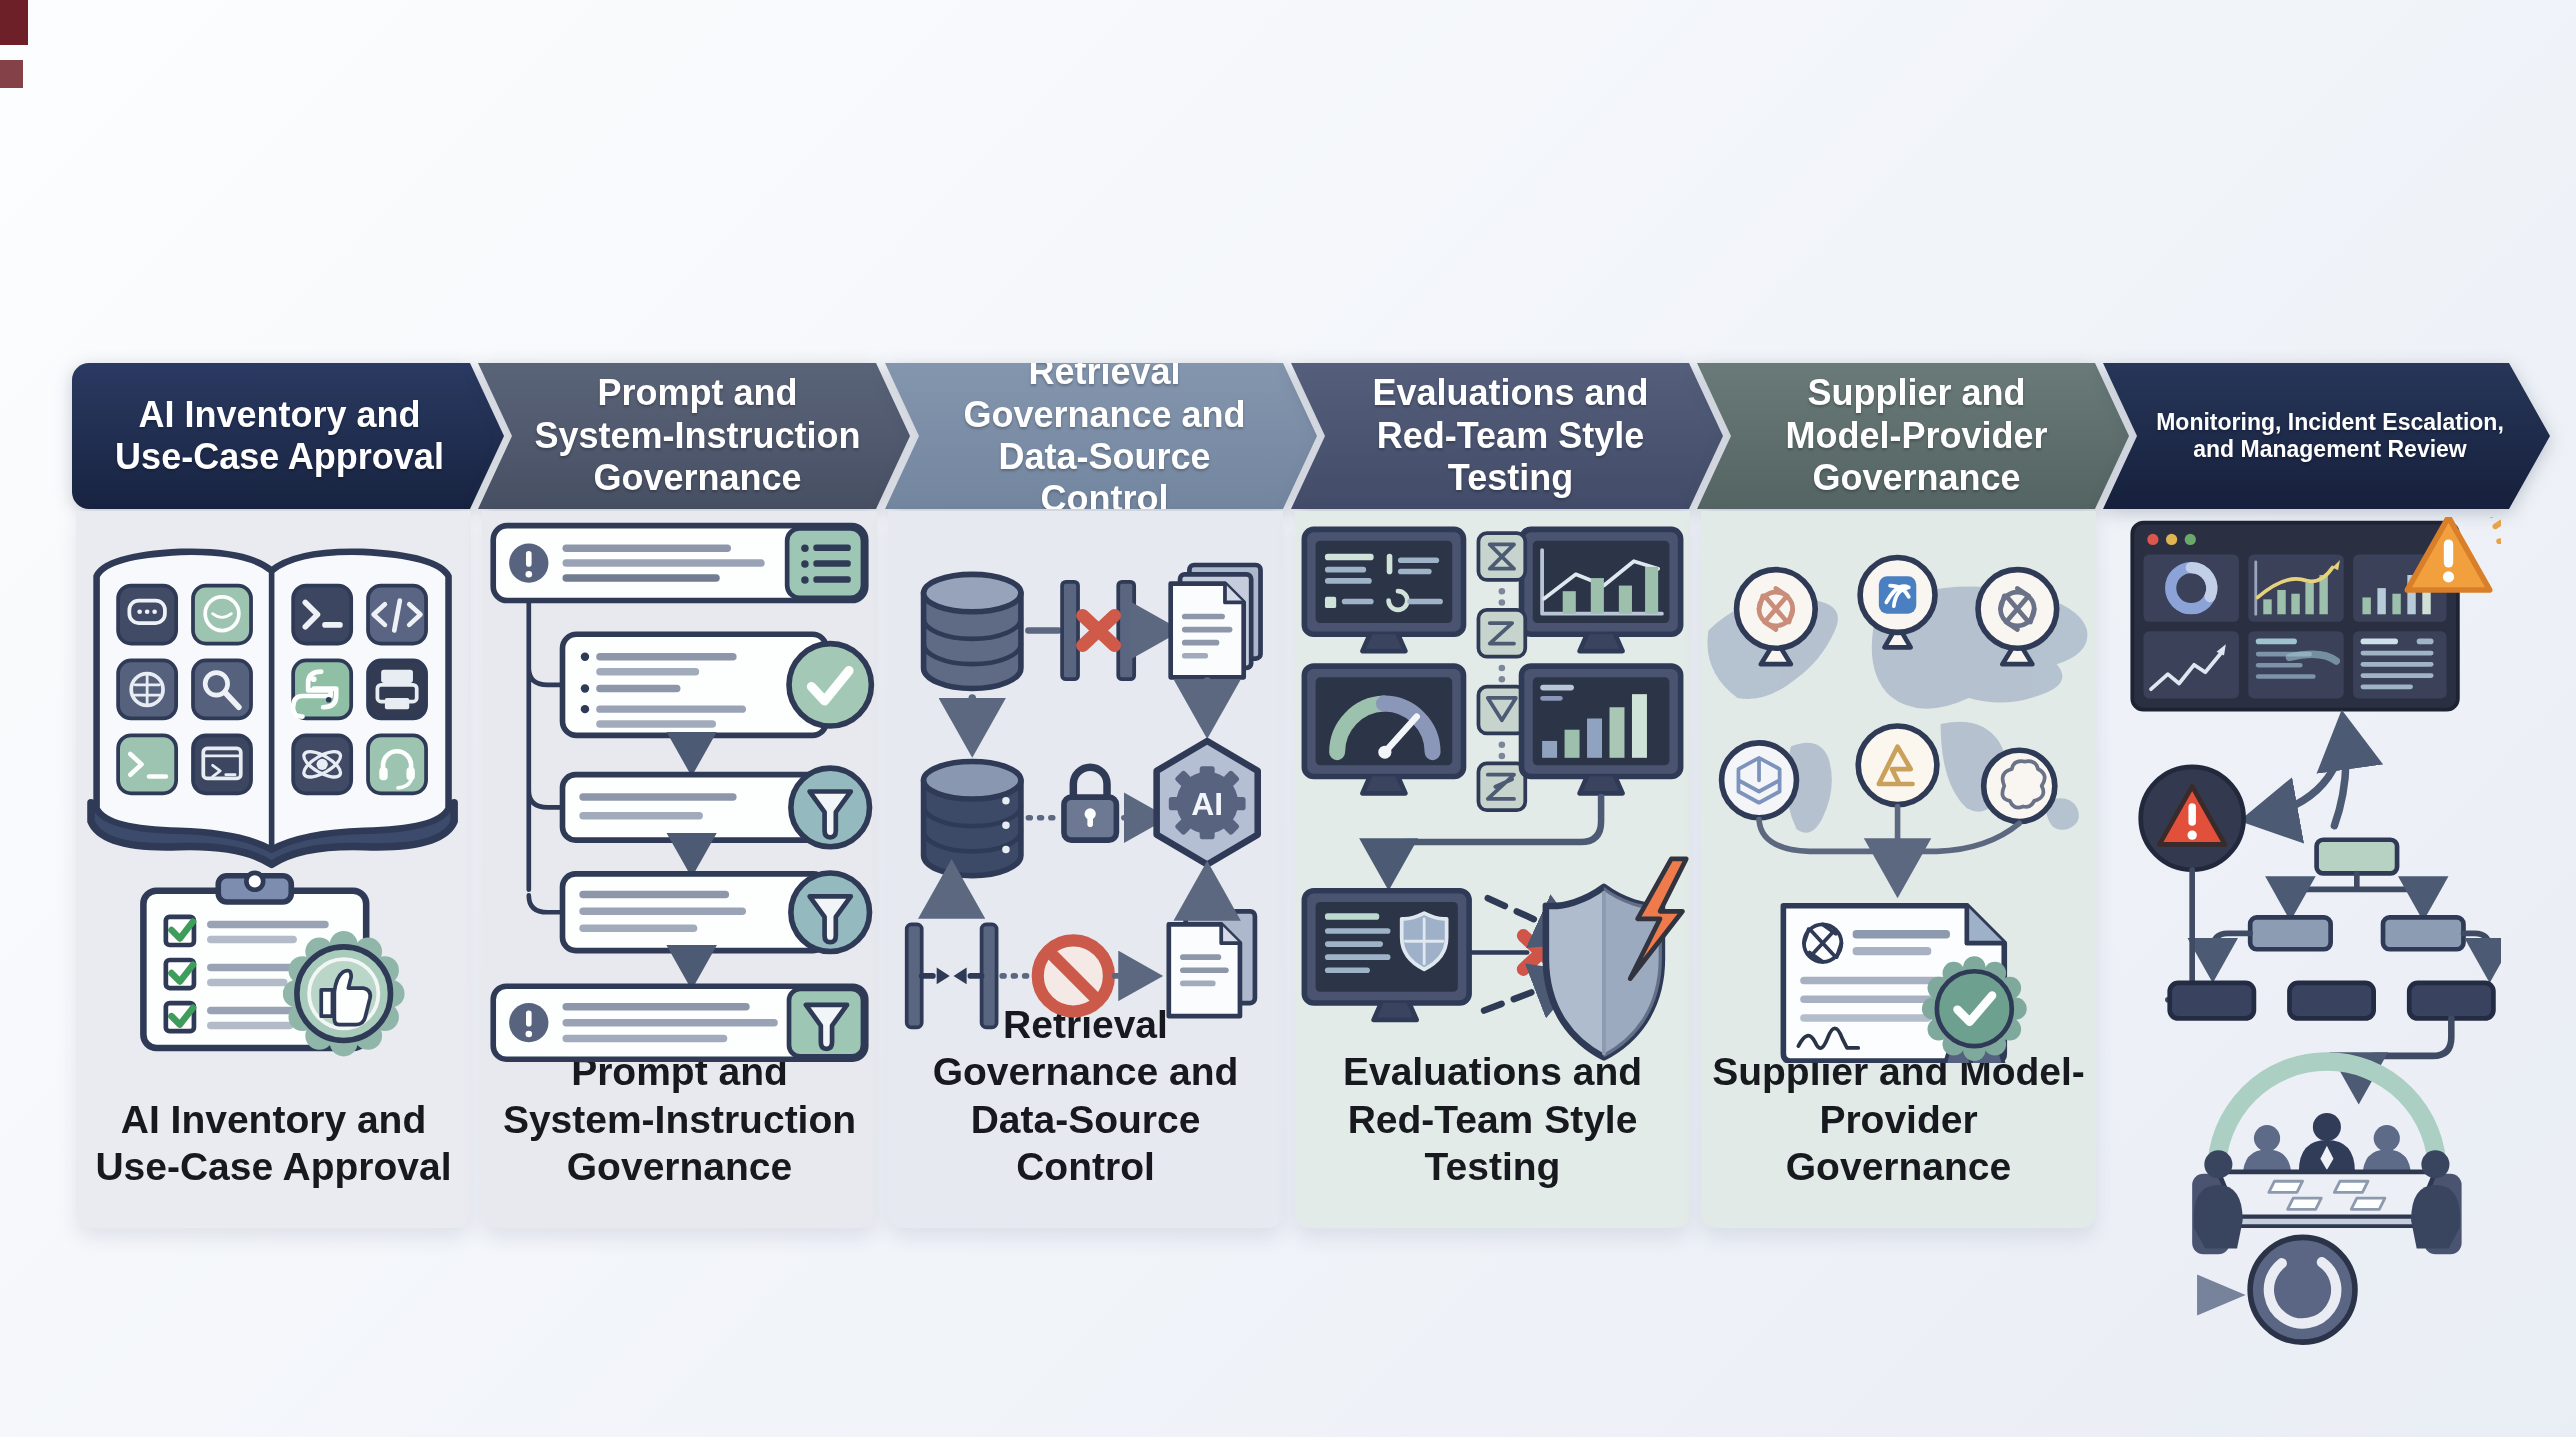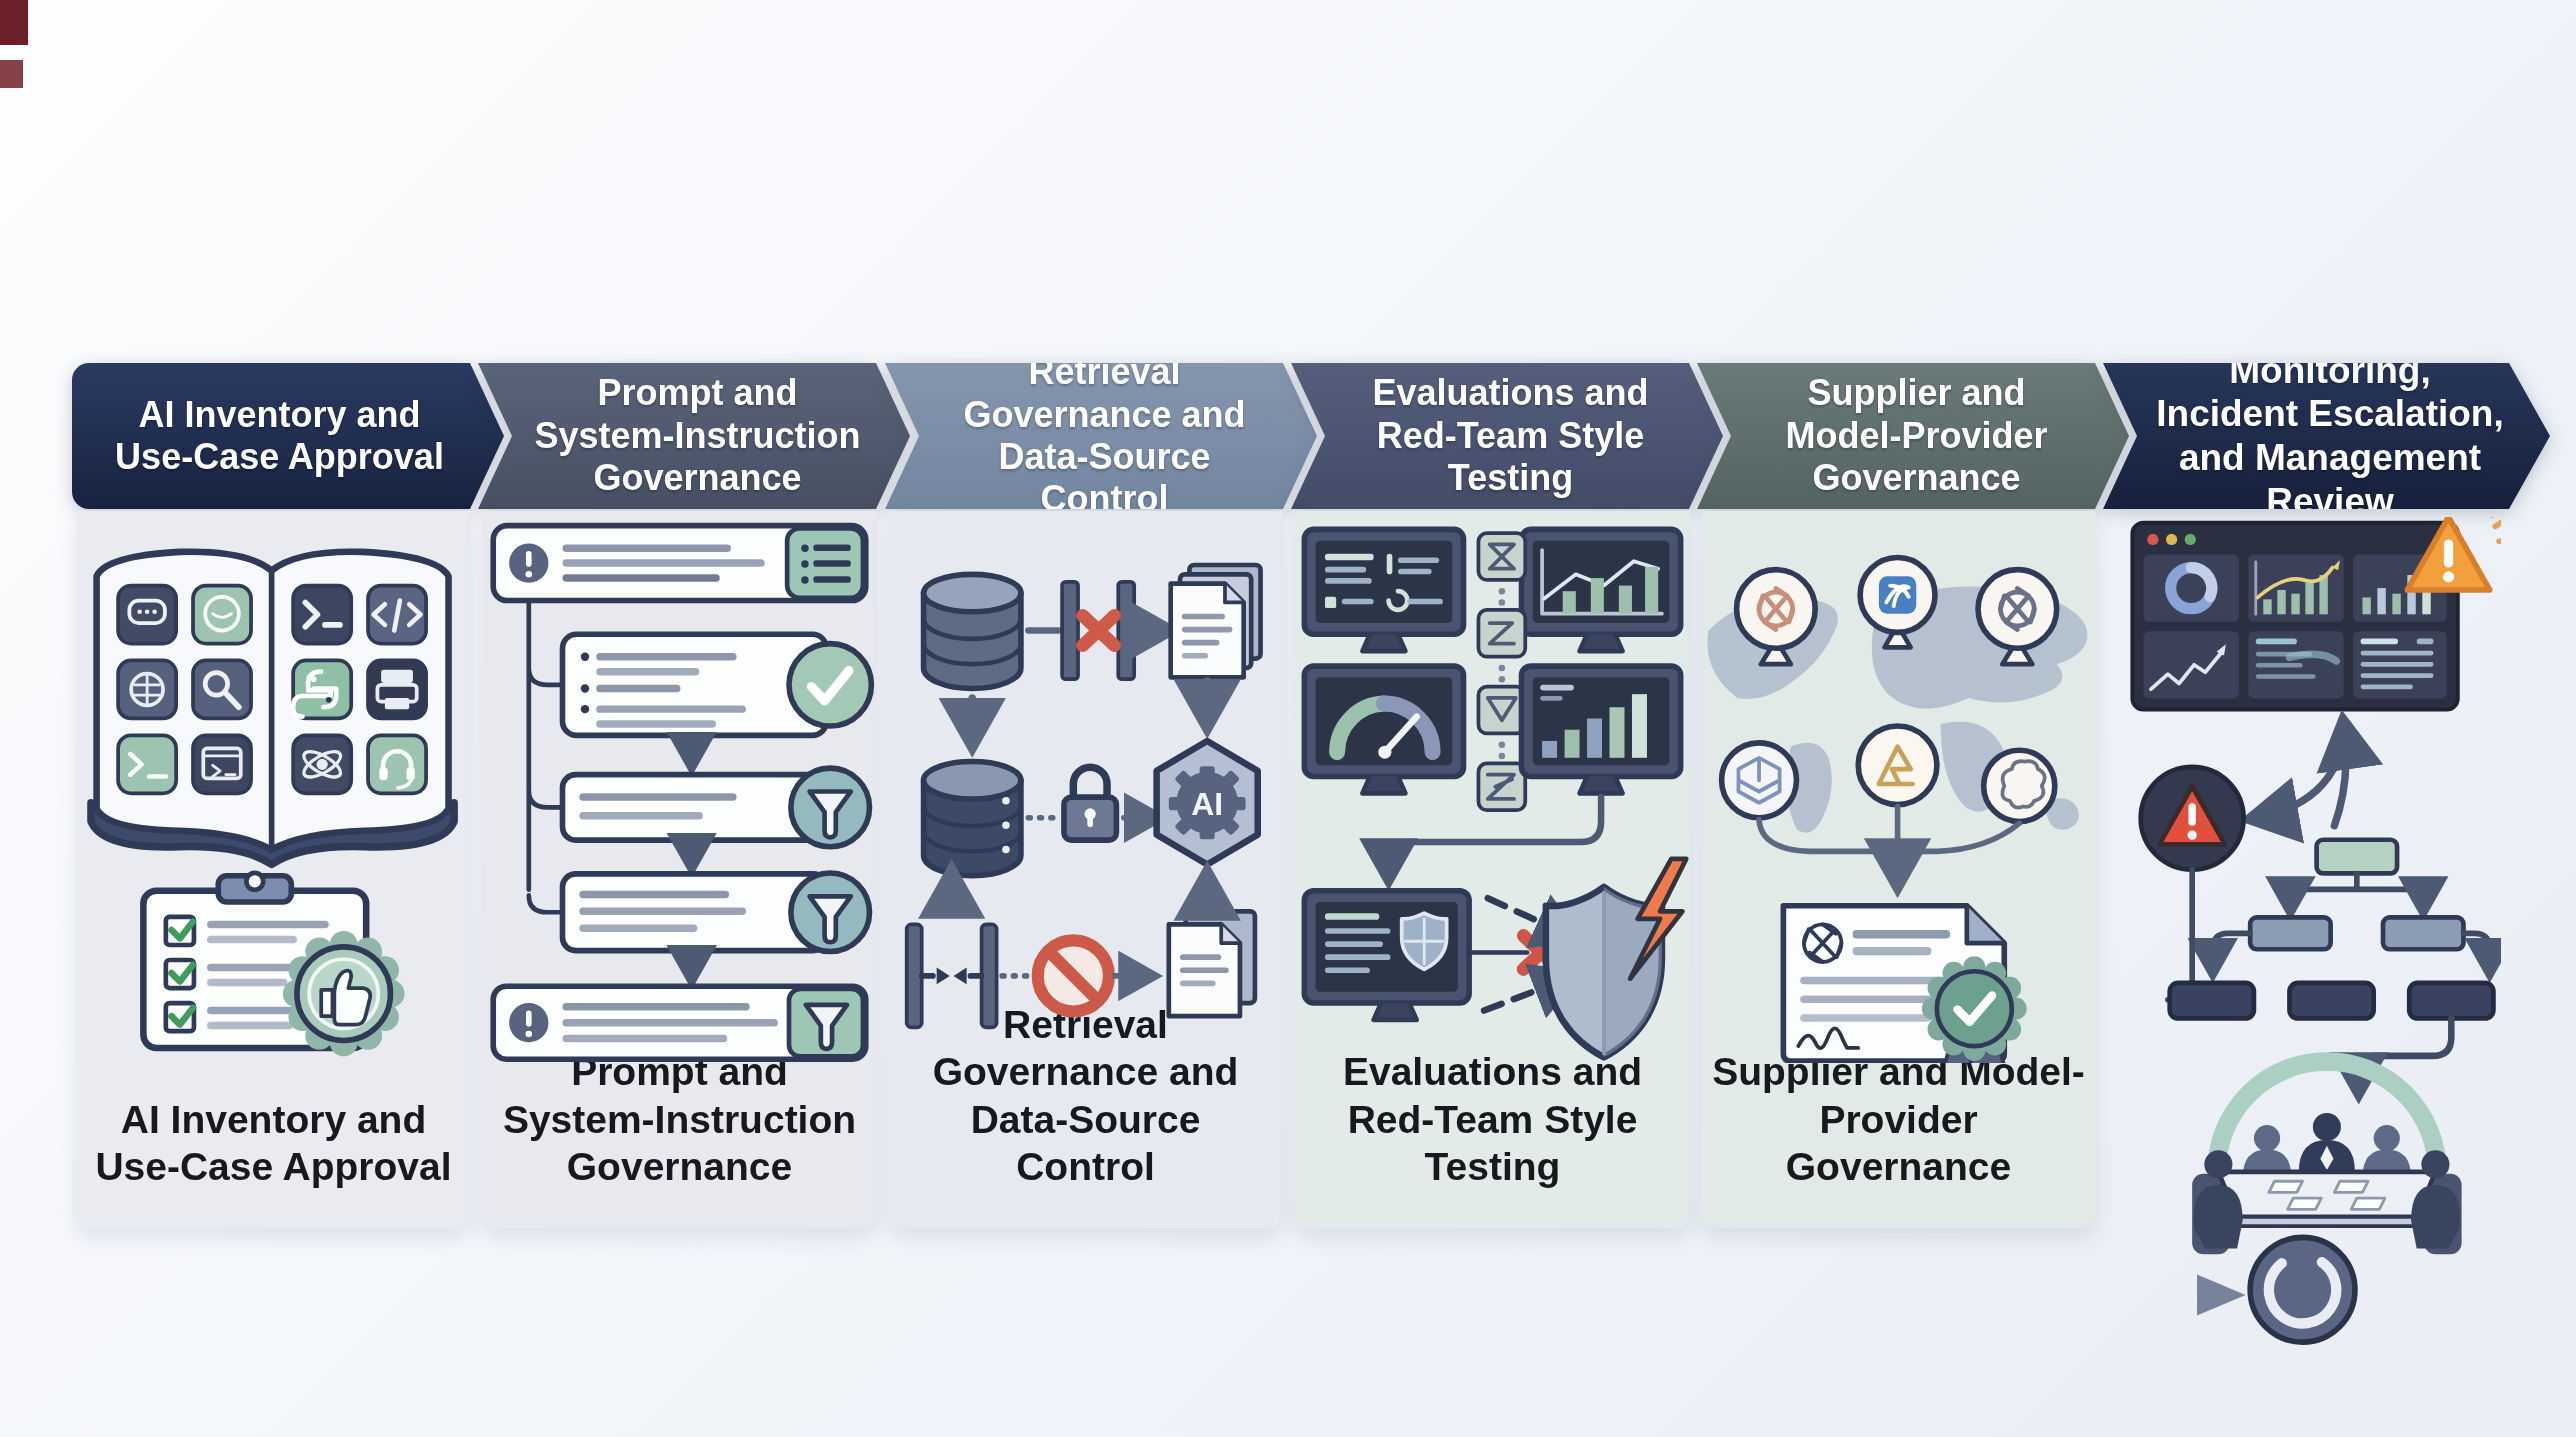--- a/index.html
+++ b/index.html
@@ -67,21 +67,21 @@
     <div class="chev shape-mid bg3">
       <span>Evaluations and Red-Team Style Testing</span>
     </div>
   </div>
 <div class="chev-wrap s4">
     <div class="chev shape-mid bg4">
       <span>Supplier and Model-Provider Governance</span>
     </div>
   </div>
 <div class="chev-wrap s5">
-    <div class="chev shape-last bg5" style="font-size:37px;">
+    <div class="chev shape-last bg5" style="font-size:23px;">
       <span>Monitoring, Incident Escalation, and Management Review</span>
     </div>
   </div>
 
 <div class="panel p0">
     <div class="caption">AI Inventory and Use-Case Approval</div>
   </div>
 <div class="panel p1">
     <div class="caption">Prompt and System-Instruction Governance</div>
   </div>

